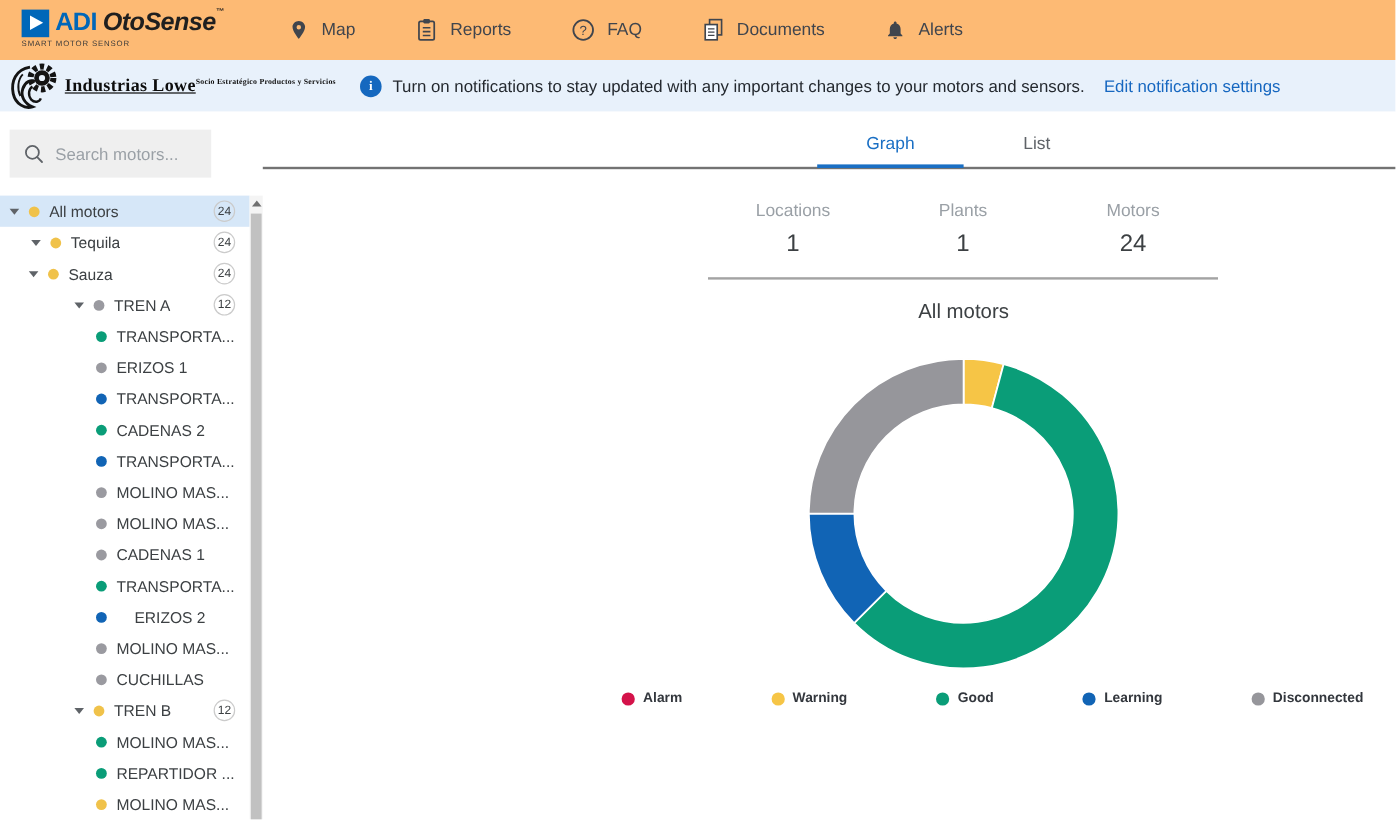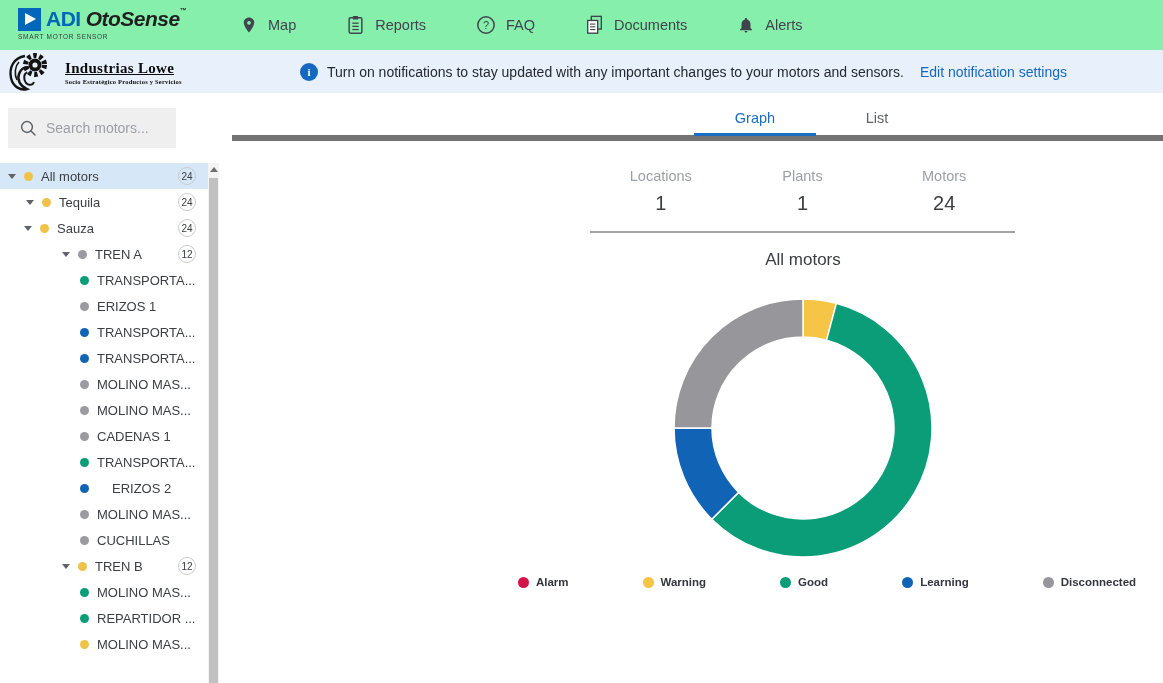--- a/index.html
+++ b/index.html
@@ -1,39 +1,39 @@
 <!DOCTYPE html>
 <html><head>
 <meta charset="utf-8">
 <style>
   * { margin:0; padding:0; box-sizing:border-box; }
   html,body { width:1163px; height:683px; overflow:hidden; background:#fff;
     font-family:"Liberation Sans", sans-serif; }
   .page { position:relative; width:1163px; height:683px; }
 
   
-  .topnav { position:absolute; left:0; top:0; right:0; height:50px; background:#86efac; }
+  .topnav { position:absolute; left:0; top:0; right:0; height:50px; background:#fdba74; }
   .brand { position:absolute; left:18px; top:7px; }
   .brand-row { display:flex; align-items:center; gap:5px; }
   .adi-mark { width:23px; height:23px; background:#0067b9; display:flex; align-items:center; justify-content:center; }
   .adi-tri { width:0; height:0; border-top:6px solid transparent; border-bottom:6px solid transparent; border-left:11px solid #fff; margin-left:2px; }
   .adi-text { font-size:21px; font-weight:bold; color:#0067b9; letter-spacing:-0.5px; }
   .oto-text { font-size:21px; font-style:italic; font-weight:600; color:#1f1f1f; letter-spacing:-0.5px; }
   .tm { font-size:7px; color:#1f1f1f; vertical-align:top; }
   .brand-sub { font-size:6.5px; letter-spacing:0.7px; color:#3a3a3a; margin-top:2px; }
   .nav { position:absolute; left:240px; top:0; height:50px; display:flex; gap:50px; align-items:stretch; }
   .nav-item { position:relative; display:flex; align-items:center; gap:10px; font-size:14.5px; color:#40454d; cursor:pointer; }
   .nav-item.active { color:#1767b4; }
   .nav-item.active::after { content:""; position:absolute; left:-5px; right:-5px; bottom:6px; height:3px; background:#1767b4; }
   .icn { display:inline-flex; align-items:center; }
 
   
   .banner { position:absolute; left:0; top:50px; right:0; height:43px; background:#e8f1fb; }
   .org { position:absolute; left:5px; top:2px; display:flex; align-items:center; gap:3px; }
-  .org-col { display:flex; flex-direction:column;margin-left:11px; }
+  .org-col { display:flex; flex-direction:row; }
   .org-name { font-family:"Liberation Serif", serif; font-weight:bold; font-size:15px; color:#0d0d0d; text-decoration:underline; letter-spacing:0.3px; }
   .org-tag { font-family:"Liberation Serif", serif; font-weight:bold; font-size:6.5px; color:#0d0d0d; margin-top:1px; letter-spacing:0.2px; }
   .banner-inner { position:absolute; left:300px; top:0; height:43px; display:flex; align-items:center; gap:9px; font-size:14px; color:#24292f; }
   .info-dot { width:18px; height:18px; border-radius:50%; background:#1568bf; color:#fff; font-size:11px; font-weight:bold; display:flex; align-items:center; justify-content:center; font-family:"Liberation Serif",serif; flex:none; }
   .banner-link { color:#1667c0; margin-left:7px; cursor:pointer; white-space:nowrap; }
 
   
   .sidebar { position:absolute; left:0; top:93px; width:219px; bottom:0; background:#fff; }
   .search { position:absolute; left:8px; top:15px; width:168px; height:40px; background:#efefef; display:flex; align-items:center; gap:9px; padding:0 11px; }
   .search input { flex:1; border:0; outline:0; background:transparent; font-size:14px; color:#333; font-family:inherit; min-width:0; }
@@ -46,21 +46,21 @@
   .dot { width:9px; height:9px; border-radius:50%; margin-right:8px; flex:none; }
   .tlabel { font-size:13px; color:#3c4043; white-space:nowrap; overflow:hidden; }
   .badge { margin-left:auto; margin-right:12px; width:18px; height:18px; flex:none; border:1px solid #cbcbcb; border-radius:50%; font-size:10px; color:#3c4043; display:flex; align-items:center; justify-content:center; }
   .vscroll { position:absolute; right:0; top:70px; bottom:0; width:11px; background:#f4f4f4; }
   .vup { height:13px; display:flex; align-items:center; justify-content:center; cursor:pointer; }
   .vup i { display:block; width:0; height:0; border-left:4px solid transparent; border-right:4px solid transparent; border-bottom:5px solid #707070; }
   .vthumb { position:absolute; left:1px; right:1px; top:15px; bottom:0; background:#c1c1c1; cursor:pointer; }
 
   
   .main { position:absolute; left:219px; top:93px; right:0; bottom:0; background:#fff; }
-  .tabs { position:absolute; left:13px; right:0; top:7px; height:41px; border-bottom:6px solid #737373; display:flex; padding-left:462px; }
+  .tabs { position:absolute; left:0; right:0; top:7px; height:41px; border-bottom:2px solid #737373; display:flex; padding-left:462px; }
   .tab { width:122px; display:flex; align-items:center; justify-content:center; font-size:14.5px; color:#5f6368; position:relative; cursor:pointer; }
   .tab.active { color:#1a6fc4; }
   .tab.active::after { content:""; position:absolute; left:0; right:0; bottom:-1px; height:3px; background:#1a6fc4; }
   .stats { position:absolute; left:371px; top:75px; width:425px; display:flex; border-bottom:2px solid #a3a3a3; padding-bottom:16px; }
   .stat { flex:1; text-align:center; }
   .stat-label { font-size:14.5px; color:#9aa0a6; }
   .stat-value { font-size:20px; color:#3c4043; margin-top:8px; }
   .chart-title { position:absolute; left:434px; top:157px; width:300px; text-align:center; font-size:17px; color:#3c4043; }
   .donut { position:absolute; left:449px; top:200px; }
   .legend { position:absolute; left:334px; top:483px; width:500px; display:flex; justify-content:center; gap:26px; }
@@ -209,20 +209,24 @@
         </div>
         <div class="trow" style="padding-left: 80px;">
           <span class="dot" style="background: rgb(154, 154, 160);"></span>
           <span class="tlabel">ERIZOS 1</span>
         </div>
         <div class="trow" style="padding-left: 80px;">
           <span class="dot" style="background: rgb(17, 100, 181);"></span>
           <span class="tlabel">TRANSPORTA...</span>
         </div>
         <div class="trow" style="padding-left: 80px;">
+          <span class="dot" style="background: rgb(10, 157, 120);"></span>
+          <span class="tlabel">CADENAS 2</span>
+        </div>
+        <div class="trow" style="padding-left: 80px;">
           <span class="dot" style="background: rgb(17, 100, 181);"></span>
           <span class="tlabel">TRANSPORTA...</span>
         </div>
         <div class="trow" style="padding-left: 80px;">
           <span class="dot" style="background: rgb(154, 154, 160);"></span>
           <span class="tlabel">MOLINO MAS...</span>
         </div>
         <div class="trow" style="padding-left: 80px;">
           <span class="dot" style="background: rgb(154, 154, 160);"></span>
           <span class="tlabel">MOLINO MAS...</span>

